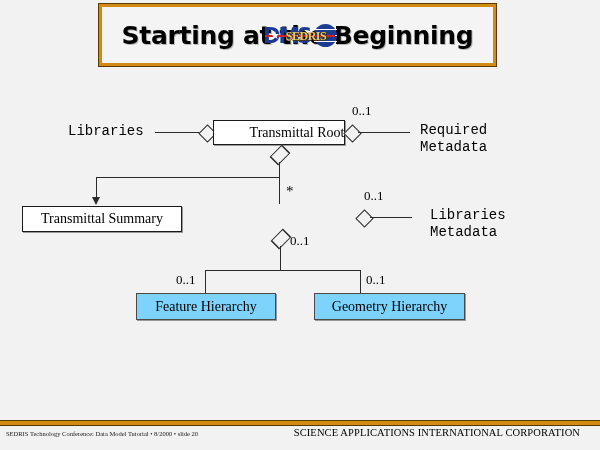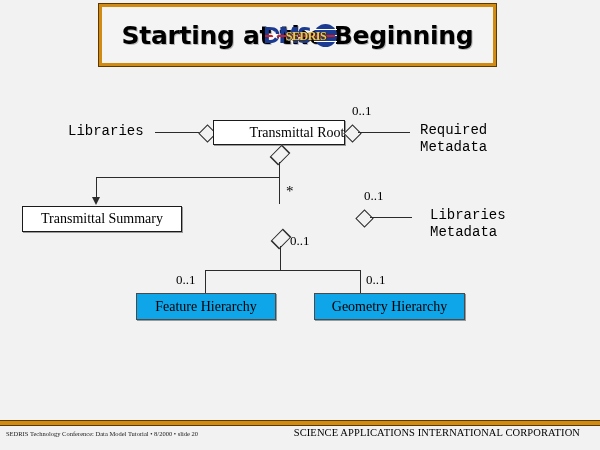--- a/index.html
+++ b/index.html
@@ -106,21 +106,21 @@
     position:absolute;
     background:#ffffff;
     border:1px solid #1a1a1a;
     box-sizing:border-box;
     display:flex;align-items:center;justify-content:center;
     font-family:"Liberation Serif", serif;
     font-size:14px;color:#000;
     white-space:nowrap;
     box-shadow:1px 1px 0 #9a9a9a;
   }
-  .uml-box.shaded{background:#0ea5e9;border-color:#4a4a4a;}
+  .uml-box.shaded{background:#7dd3fc;border-color:#4a4a4a;}
 
   .free-label{
     position:absolute;
     font-family:Liberation Mono, monospace;
     font-size:14px;color:#000;
     white-space:nowrap;
     line-height:17px;
   }
   .mult{
     position:absolute;

